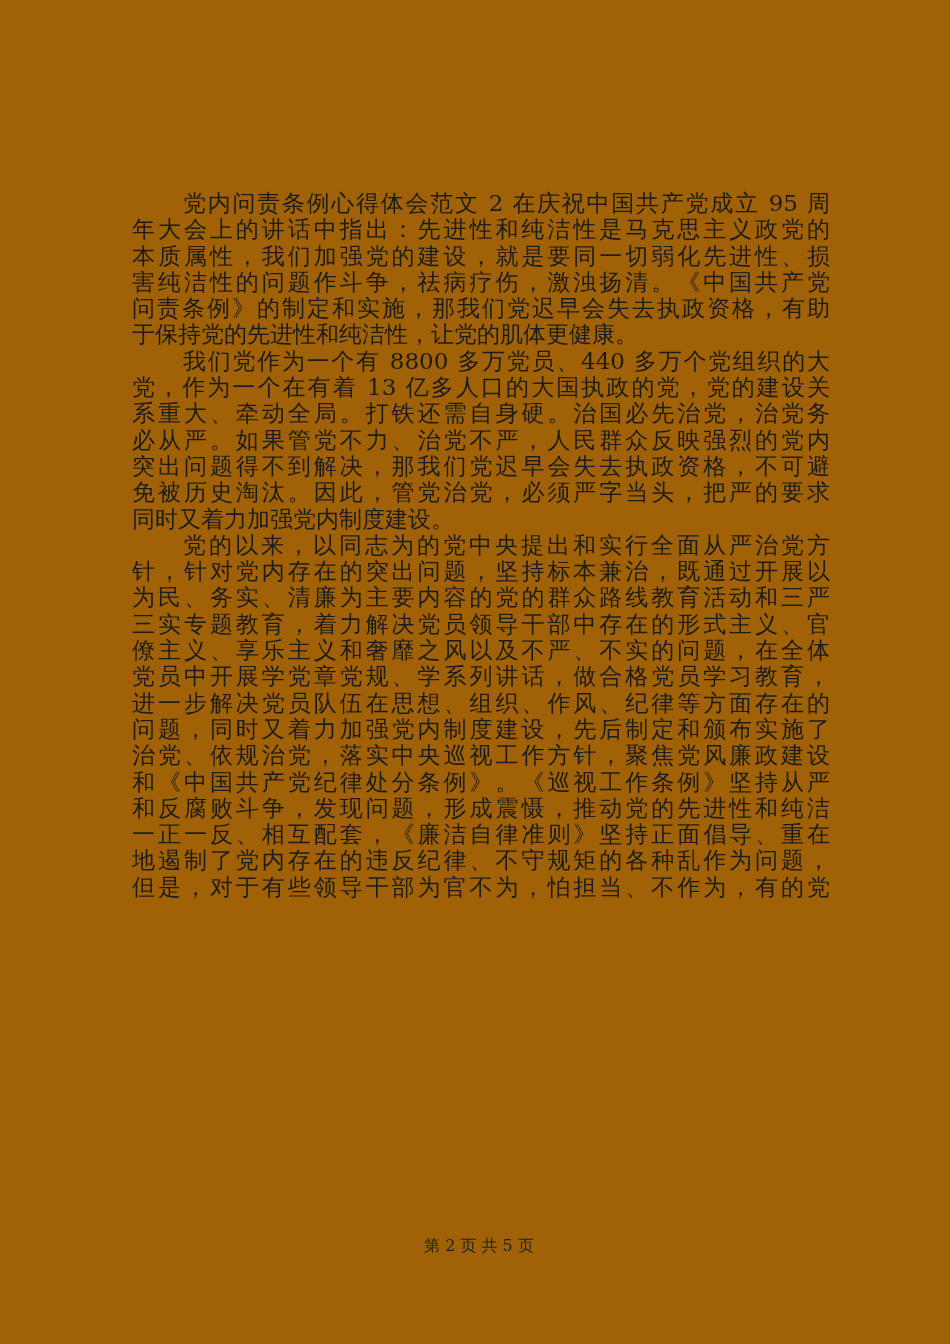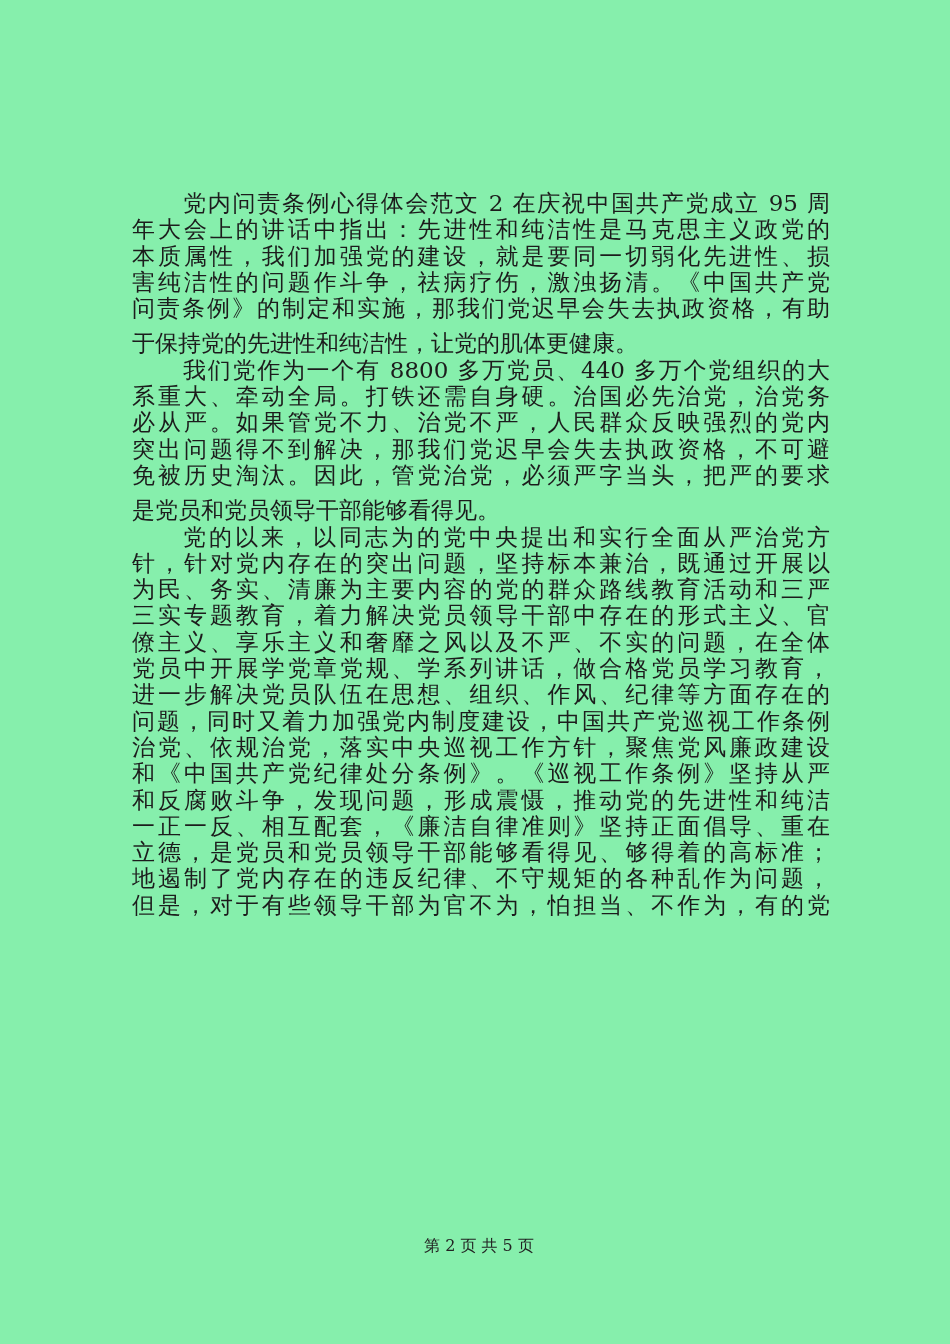--- a/index.html
+++ b/index.html
@@ -13,21 +13,21 @@
       position: relative;
       overflow: hidden;
       font-family: "DejaVu Serif", "Liberation Serif", serif;
       color: #1a1a1a;
     }
     .page {
       position: absolute;
       left: 0; top: 0;
       width: 950px;
       height: 1344px;
-      background: #86efac;
+      background: #a16207;
     }
     .body-text {
       position: absolute;
       left: 132px;
       top: 190px;
       width: 698px;
     }
     .line {
       display: block;
       height: 26.3px;
@@ -37,21 +37,20 @@
       text-align: justify;
       text-align-last: justify;
       letter-spacing: 0;
       color: #1c1c1c;
     }
     .line.indent {
       padding-left: 51px;
     }
     .line.last {
       text-align-last: left;
-      margin-top: 9px;
     }
     .footer {
       position: absolute;
       left: 4px;
       width: 950px;
       top: 1236px;
       text-align: center;
       font-size: 16px;
       color: #222;
     }
@@ -63,39 +62,39 @@
   <div class="body-text">
 
     <span class="line indent">党内问责条例心得体会范文 2 在庆祝中国共产党成立 95 周</span>
     <span class="line">年大会上的讲话中指出：先进性和纯洁性是马克思主义政党的</span>
     <span class="line">本质属性，我们加强党的建设，就是要同一切弱化先进性、损</span>
     <span class="line">害纯洁性的问题作斗争，祛病疗伤，激浊扬清。《中国共产党</span>
     <span class="line">问责条例》的制定和实施，那我们党迟早会失去执政资格，有助</span>
     <span class="line last">于保持党的先进性和纯洁性，让党的肌体更健康。</span>
 
     <span class="line indent">我们党作为一个有 8800 多万党员、440 多万个党组织的大</span>
+    <span class="line">党，作为一个在有着 13 亿多人口的大国执政的党，党的建设关</span>
     <span class="line">系重大、牵动全局。打铁还需自身硬。治国必先治党，治党务</span>
     <span class="line">必从严。如果管党不力、治党不严，人民群众反映强烈的党内</span>
     <span class="line">突出问题得不到解决，那我们党迟早会失去执政资格，不可避</span>
     <span class="line">免被历史淘汰。因此，管党治党，必须严字当头，把严的要求</span>
-    <span class="line last">是党员和党员领导干部能够看得见。</span>
+    <span class="line last">同时又着力加强党内制度建设。</span>
 
     <span class="line indent">党的以来，以同志为的党中央提出和实行全面从严治党方</span>
     <span class="line">针，针对党内存在的突出问题，坚持标本兼治，既通过开展以</span>
     <span class="line">为民、务实、清廉为主要内容的党的群众路线教育活动和三严</span>
     <span class="line">三实专题教育，着力解决党员领导干部中存在的形式主义、官</span>
     <span class="line">僚主义、享乐主义和奢靡之风以及不严、不实的问题，在全体</span>
     <span class="line">党员中开展学党章党规、学系列讲话，做合格党员学习教育，</span>
     <span class="line">进一步解决党员队伍在思想、组织、作风、纪律等方面存在的</span>
-    <span class="line">问题，同时又着力加强党内制度建设，中国共产党巡视工作条例</span>
+    <span class="line">问题，同时又着力加强党内制度建设，先后制定和颁布实施了</span>
     <span class="line">治党、依规治党，落实中央巡视工作方针，聚焦党风廉政建设</span>
     <span class="line">和《中国共产党纪律处分条例》。《巡视工作条例》坚持从严</span>
     <span class="line">和反腐败斗争，发现问题，形成震慑，推动党的先进性和纯洁</span>
     <span class="line">一正一反、相互配套，《廉洁自律准则》坚持正面倡导、重在</span>
-    <span class="line">立德，是党员和党员领导干部能够看得见、够得着的高标准；</span>
     <span class="line">地遏制了党内存在的违反纪律、不守规矩的各种乱作为问题，</span>
     <span class="line">但是，对于有些领导干部为官不为，怕担当、不作为，有的党</span>
   </div>
 
   <div class="footer">
     <span>第 2 页  共 5 页</span>
   </div>
 </div>
 
 </body></html>

